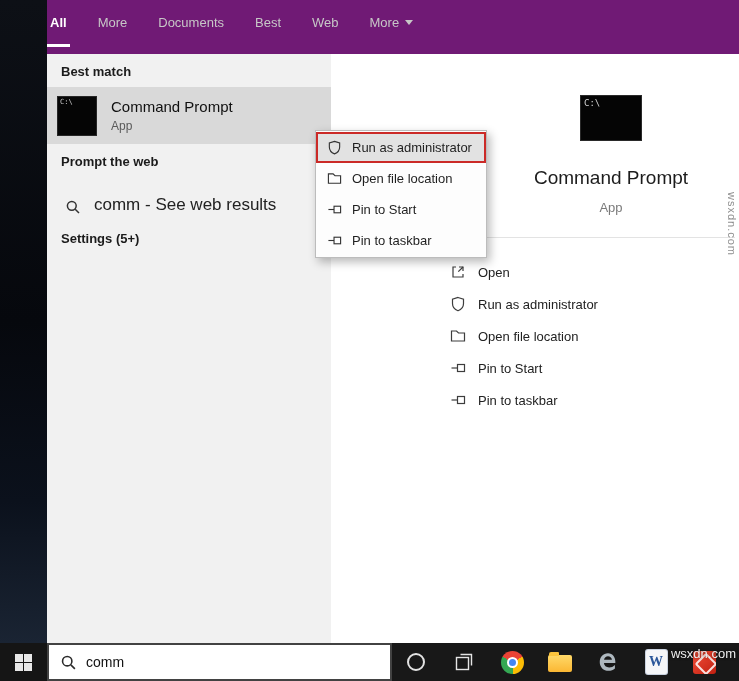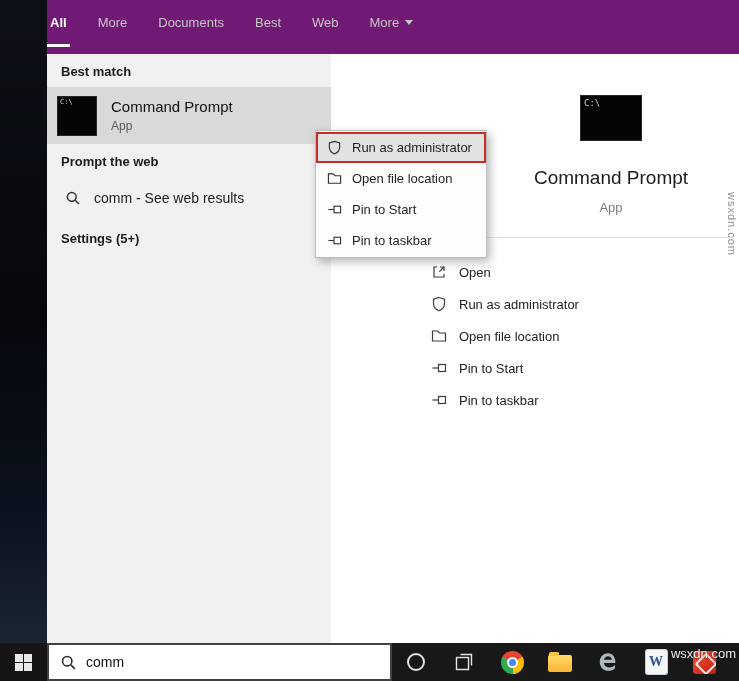--- a/index.html
+++ b/index.html
@@ -41,40 +41,40 @@
   .best-match-row {
     display:flex; align-items:center; gap:14px; background:#d9d9d9;
     padding:8px 10px; height:57px; cursor:default;
   }
   .cmd-icon-small { width:40px; height:40px; background:#050505; position:relative; flex:none; box-shadow:inset 0 0 0 1px #262626; }
   .cmd-icon-small .cmd-mark { position:absolute; top:2px; left:3px; color:#c9c9c9; font-size:7px; font-family:"DejaVu Sans Mono", monospace; }
   .bm-text { display:flex; flex-direction:column; }
   .bm-title { font-size:15px; color:#101010; }
   .bm-sub { font-size:12px; color:#5a5a5a; margin-top:4px; }
   .web-row {
-    display:flex; align-items:center; gap:13px; height:34px; margin-top:4px;
-    padding:0 14px 0 18px; font-size:14px; color:#222; cursor:default;
+    display:flex; align-items:flex-end; gap:13px; height:34px; margin-top:4px;
+    padding:0 14px 0 18px; font-size:17px; color:#222; cursor:default;
   }
   .web-row svg { flex:none; color:#333; }
 
   
   .right-panel {
     position:absolute; left:403px; top:54px; width:336px; height:589px;
     background:#ffffff;
   }
   .preview-header { position:absolute; top:41px; left:0; width:100%; text-align:center; transform:translateX(40px); }
   .cmd-icon-large { width:62px; height:46px; background:#050505; margin:0 auto; position:relative; box-shadow:inset 0 0 0 1px #2a2a2a; }
   .cmd-icon-large .cmd-mark { position:absolute; top:3px; left:4px; color:#d5d5d5; font-size:9px; font-family:"DejaVu Sans Mono", monospace; }
   .preview-title { margin-top:26px; font-size:19px; color:#1c1c1c; }
   .preview-sub { margin-top:11px; font-size:13px; color:#7a7a7a; }
   .preview-divider { position:absolute; top:183px; left:18px; right:4px; height:1px; background:#e3e3e3; }
   .actions { position:absolute; top:202px; left:0; width:100%; }
   .action-row {
     display:flex; align-items:center; gap:12px; height:32px; padding-left:28px;
-    font-size:13px; color:#222; cursor:default;
+    font-size:13px; color:#222; cursor:default;margin-left:19px;
   }
   .action-row svg { flex:none; color:#3d3d3d; }
 
   
   .context-menu {
     position:absolute; left:315px; top:130px; width:172px; z-index:10;
     background:#fdfdfd; border:1px solid #bcbcbc; box-shadow:3px 4px 9px rgba(0,0,0,0.28);
     padding:1px 0;
   }
   .menu-item {

